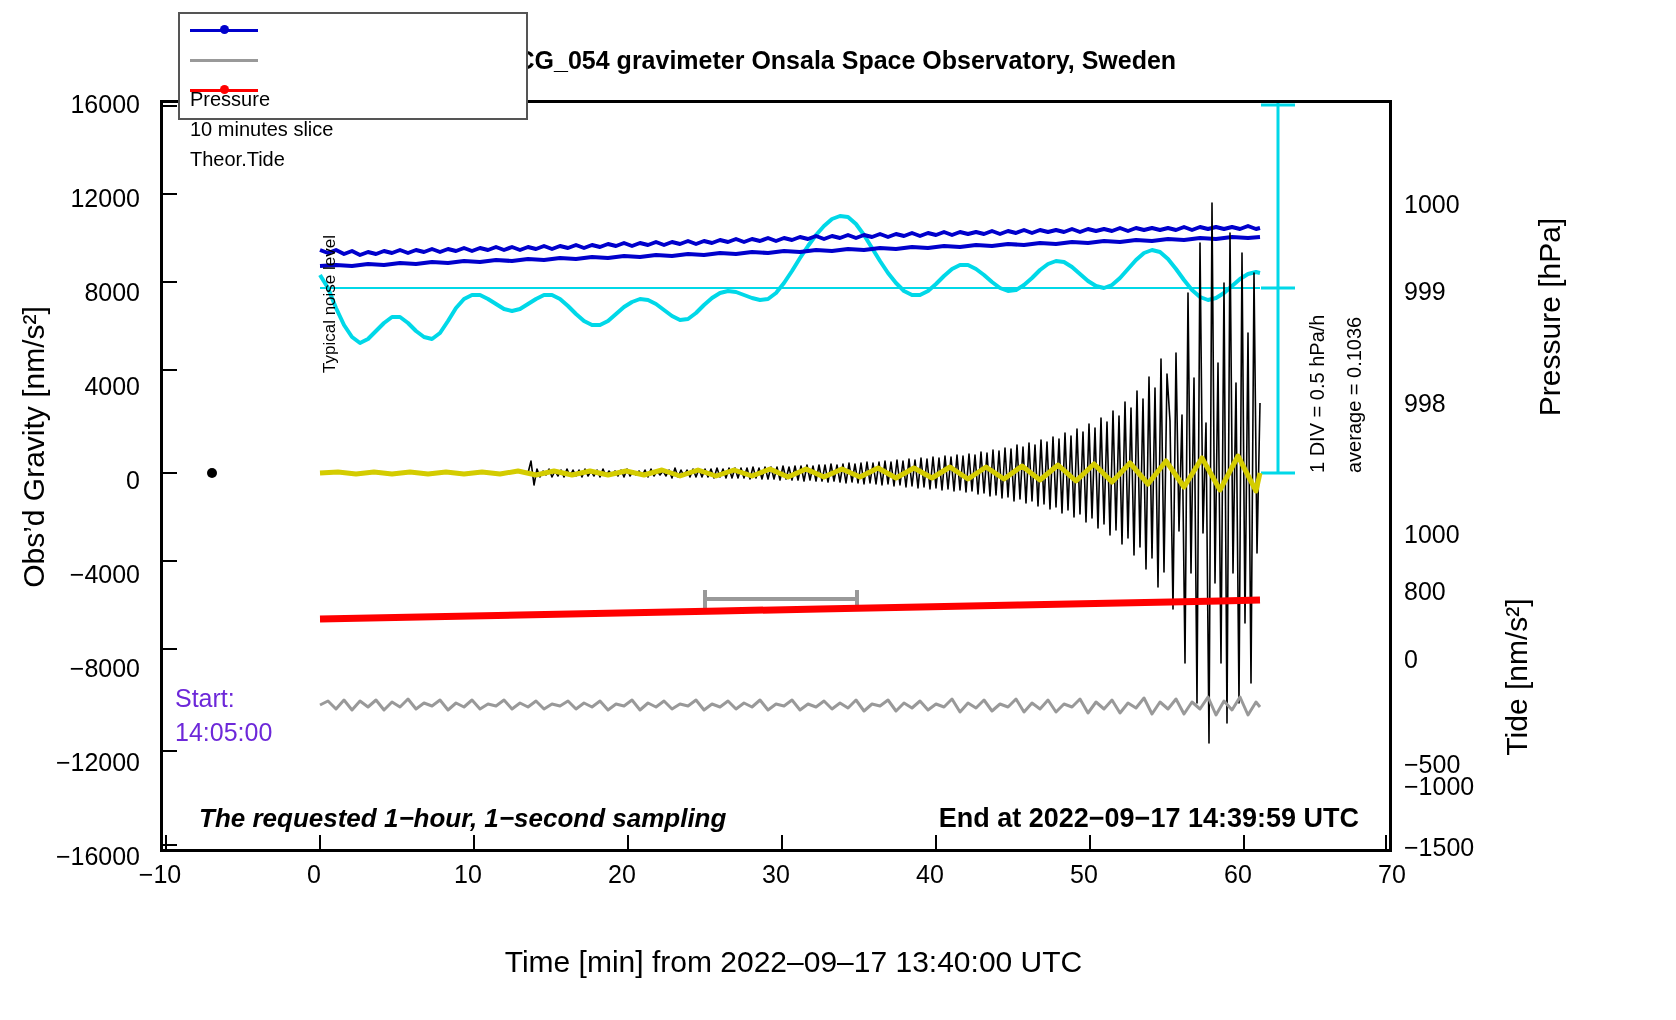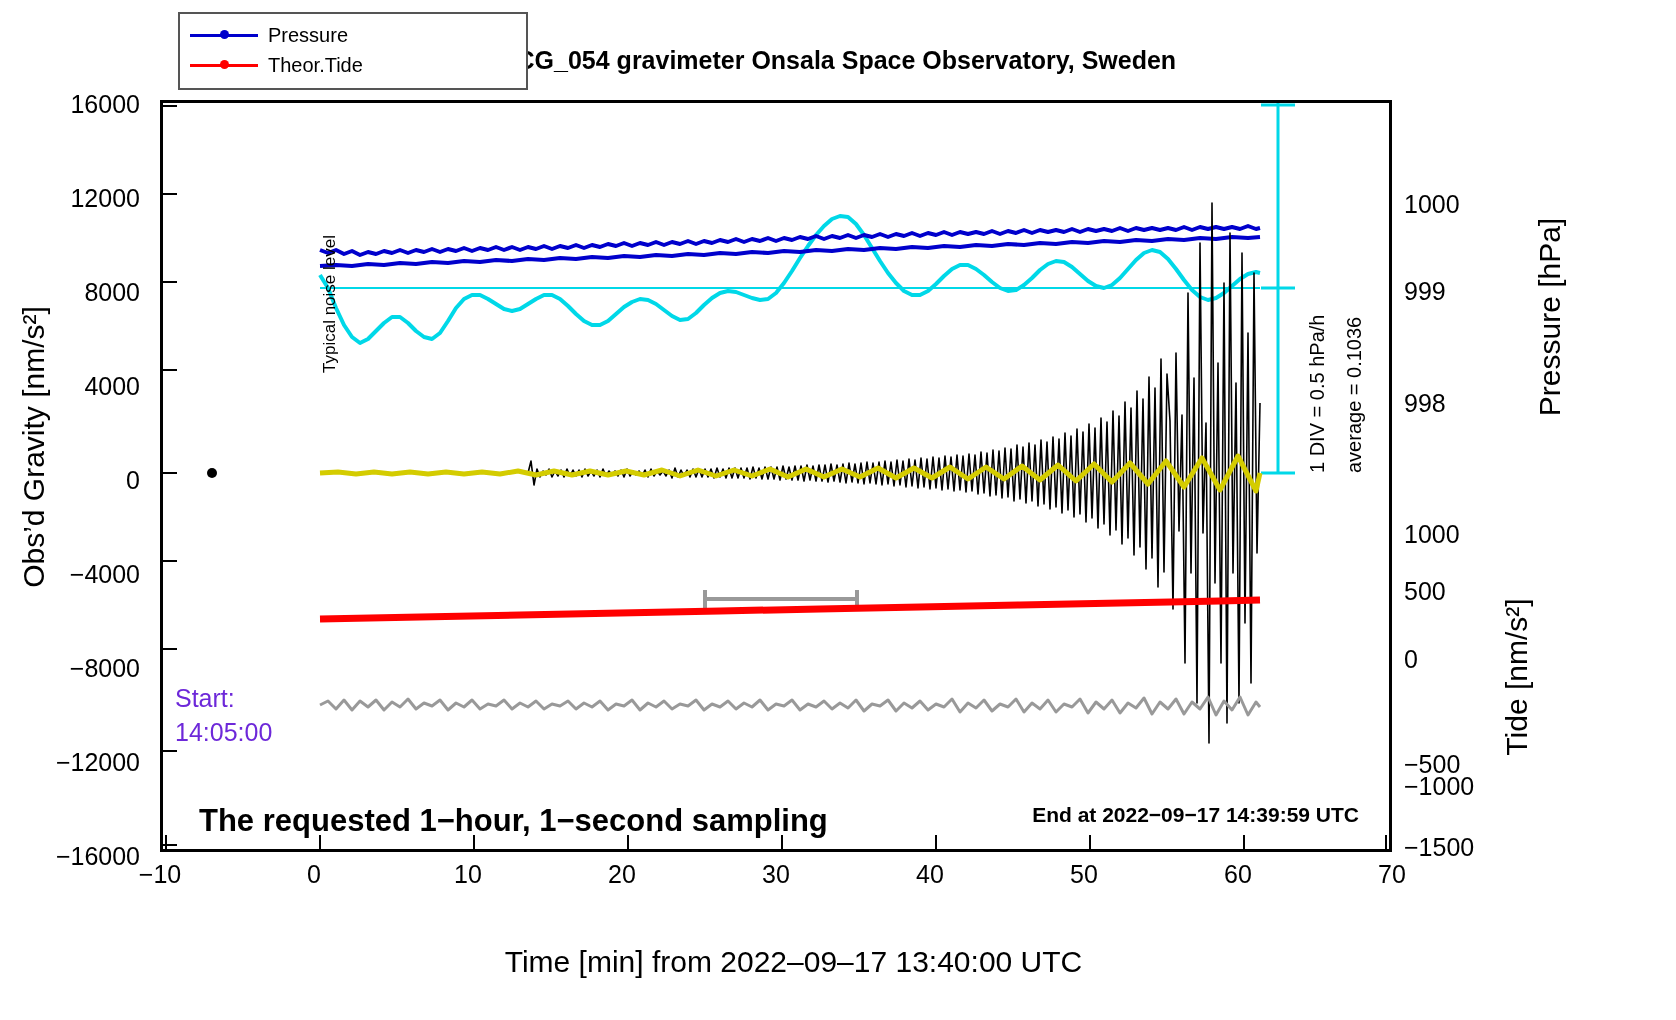--- a/index.html
+++ b/index.html
@@ -105,22 +105,22 @@
     left: 178px;
     top: 12px;
     width: 350px;
     border: 2px solid #555;
     background: #fff;
     padding: 6px 10px 8px 10px;
     box-sizing: border-box;
   }
   .legend-row {
     display: flex;
-    align-items: center;
     height: 30px;
+    flex-direction: column;
   }
   .legend-sample {
     width: 68px;
     height: 20px;
     position: relative;
     flex: 0 0 68px;
     margin-right: 10px;
   }
   .legend-line {
     position: absolute;
@@ -158,29 +158,30 @@
     left: 12px;
     top: 578px;
     font-size: 25px;
     color: #6d28d9;
     line-height: 34px;
   }
   #sampling-note {
     position: absolute;
     left: 36px;
     top: 700px;
-    font-size: 31px;
+    font-size: 26px;
     font-weight: bold;
     color: #000;
+    font-style: italic;
   }
   #end-note {
     position: absolute;
     right: 30px;
     top: 700px;
-    font-size: 21px;
+    font-size: 27px;
     font-weight: bold;
     color: #000;
   }
   .div-note {
     position: absolute;
     font-size: 20px;
     color: #000;
     white-space: nowrap;
     transform-origin: left top;
   }
@@ -207,21 +208,21 @@
   <div class="tick-label tick-left" style="left:-10px; top:560px;">−4000</div>
   <div class="tick-label tick-left" style="left:-10px; top:654px;">−8000</div>
   <div class="tick-label tick-left" style="left:-10px; top:748px;">−12000</div>
   <div class="tick-label tick-left" style="left:-10px; top:842px;">−16000</div>
 
   <div class="tick-label tick-rightp" style="left:1404px; top:190px;">1000</div>
   <div class="tick-label tick-rightp" style="left:1404px; top:277px;">999</div>
   <div class="tick-label tick-rightp" style="left:1404px; top:389px;">998</div>
 
   <div class="tick-label tick-rightt" style="left:1404px; top:520px;">1000</div>
-  <div class="tick-label tick-rightt" style="left:1404px; top:577px;">500</div>
+  <div class="tick-label tick-rightt" style="left:1404px; top:577px;">800</div>
   <div class="tick-label tick-rightt" style="left:1404px; top:645px;">0</div>
   <div class="tick-label tick-rightt" style="left:1404px; top:707px;margin-top:43px;">−500</div>
   <div class="tick-label tick-rightt" style="left:1404px; top:772px;">−1000</div>
   <div class="tick-label tick-rightt" style="left:1404px; top:833px;">−1500</div>
 
   <div class="tick-label tick-x" style="left:100px;  top:860px;">−10</div>
   <div class="tick-label tick-x" style="left:254px;  top:860px;">0</div>
   <div class="tick-label tick-x" style="left:408px;  top:860px;">10</div>
   <div class="tick-label tick-x" style="left:562px;  top:860px;">20</div>
   <div class="tick-label tick-x" style="left:716px;  top:860px;">30</div>
@@ -307,20 +308,26 @@
   <div id="legend">
     <div class="legend-row">
       <span class="legend-sample">
         <span class="legend-line" style="background:#0000cc;"></span>
         <span class="legend-dot" style="background:#0000cc;"></span>
       </span>
       <span class="legend-text">Pressure</span>
     </div>
     <div class="legend-row">
       <span class="legend-sample">
+        <span class="legend-line" style="background:#999999;"></span>
+      </span>
+      <span class="legend-text">10 minutes slice</span>
+    </div>
+    <div class="legend-row">
+      <span class="legend-sample">
         <span class="legend-line" style="background:#ff0000;"></span>
         <span class="legend-dot" style="background:#ff0000;"></span>
       </span>
       <span class="legend-text">Theor.Tide</span>
     </div>
   </div>
 
 </div>
 
 </body></html>

